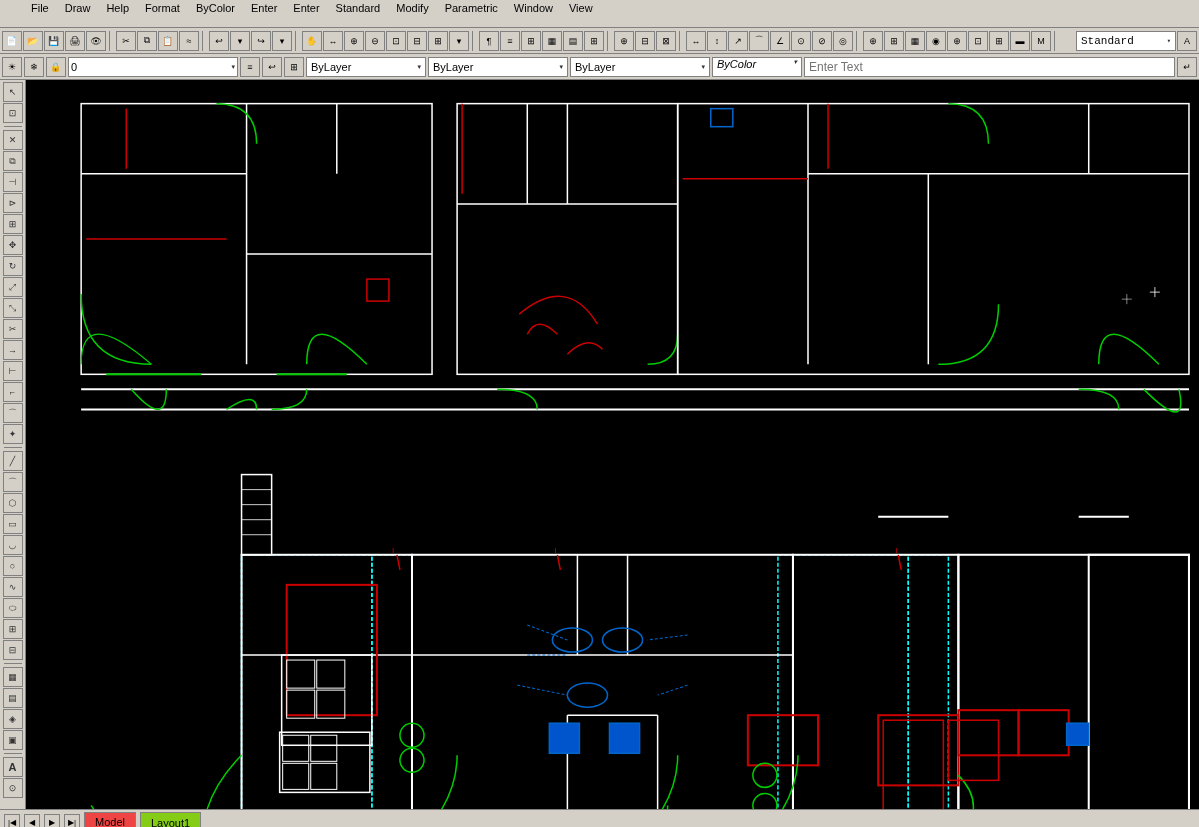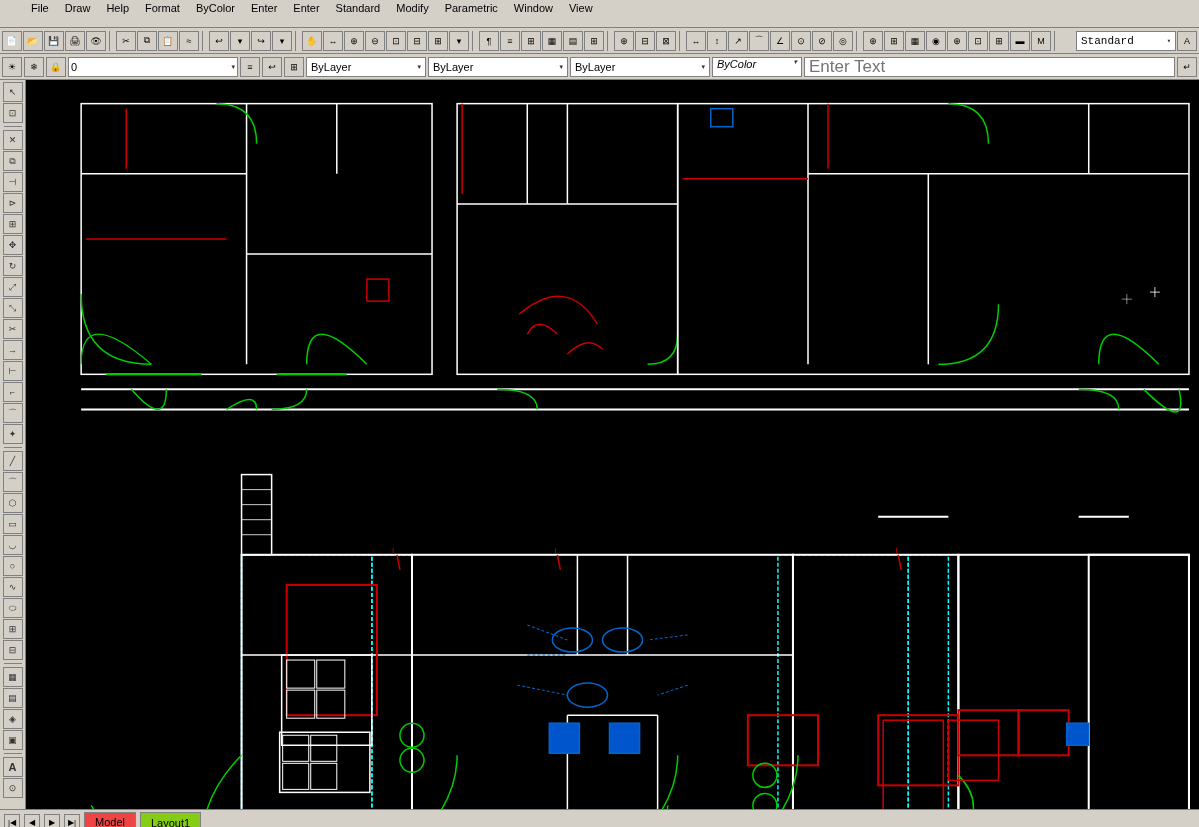--- a/index.html
+++ b/index.html
@@ -88,21 +88,21 @@
       padding: 0 4px;
       display: flex; align-items: flex-start; justify-content: space-between;
       cursor: pointer;
       font-style: italic;
     }
     .enter-text-field {
       flex: 1;
       height: 20px;
       background: white;
       border: 1px solid #808080;
-      font-size: 17px;
+      font-size: 12px;
       padding: 0 4px;
       color: #666;
     }
 
     
     #main-area {
       display: flex;
       width: 100%;
       height: calc(827px - 21px - 26px - 26px - 25px);
     }

